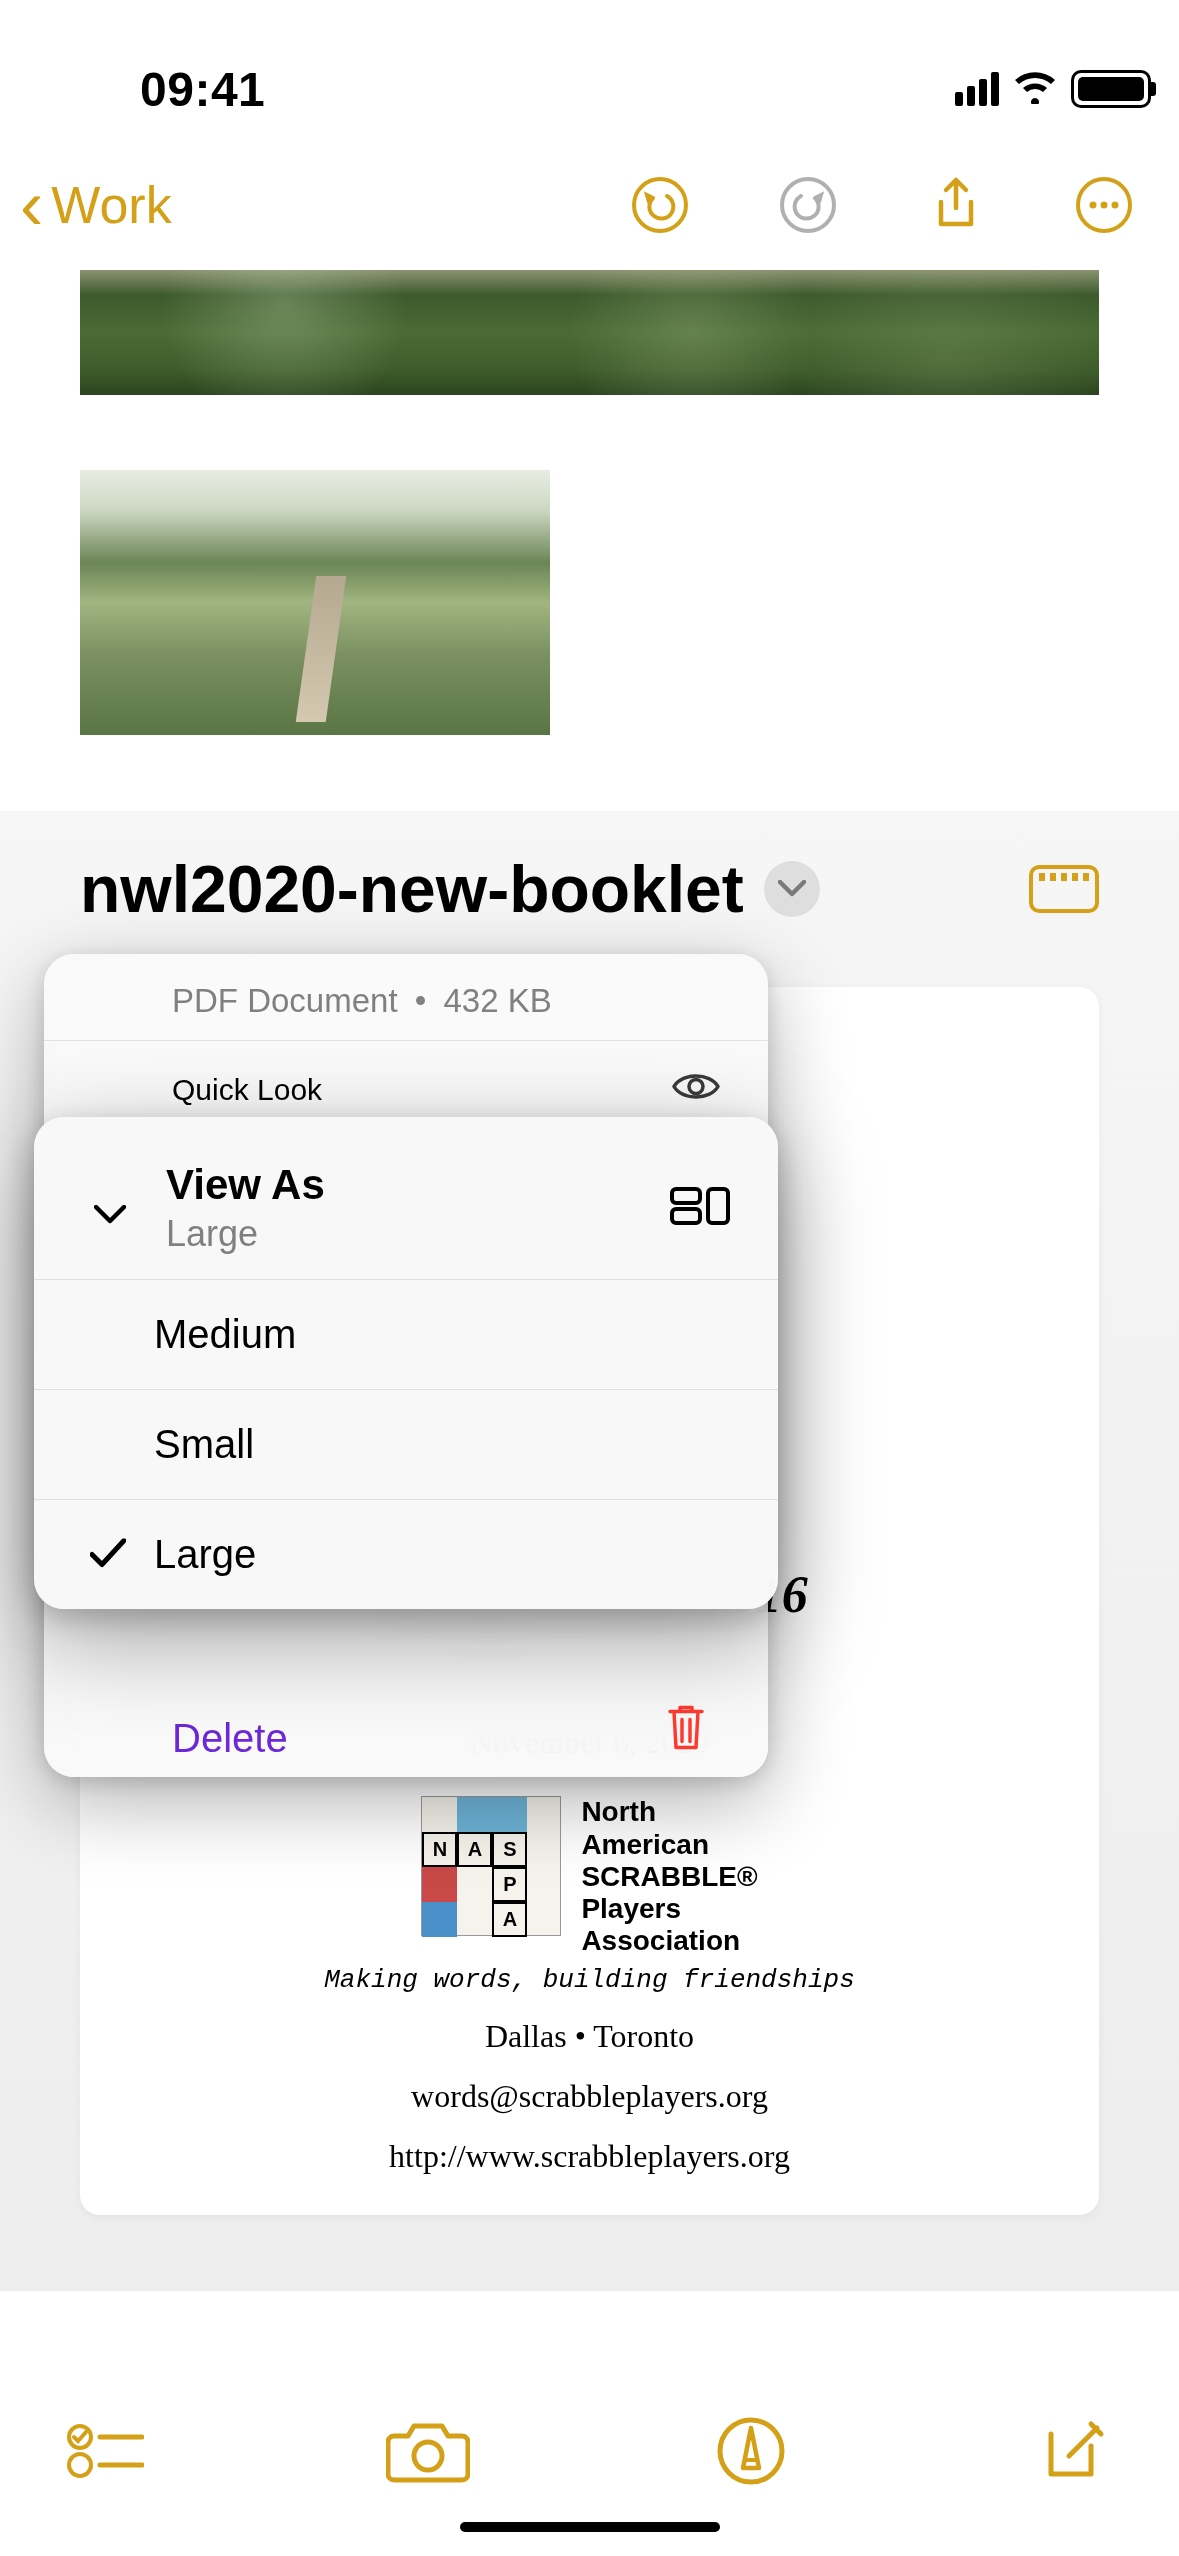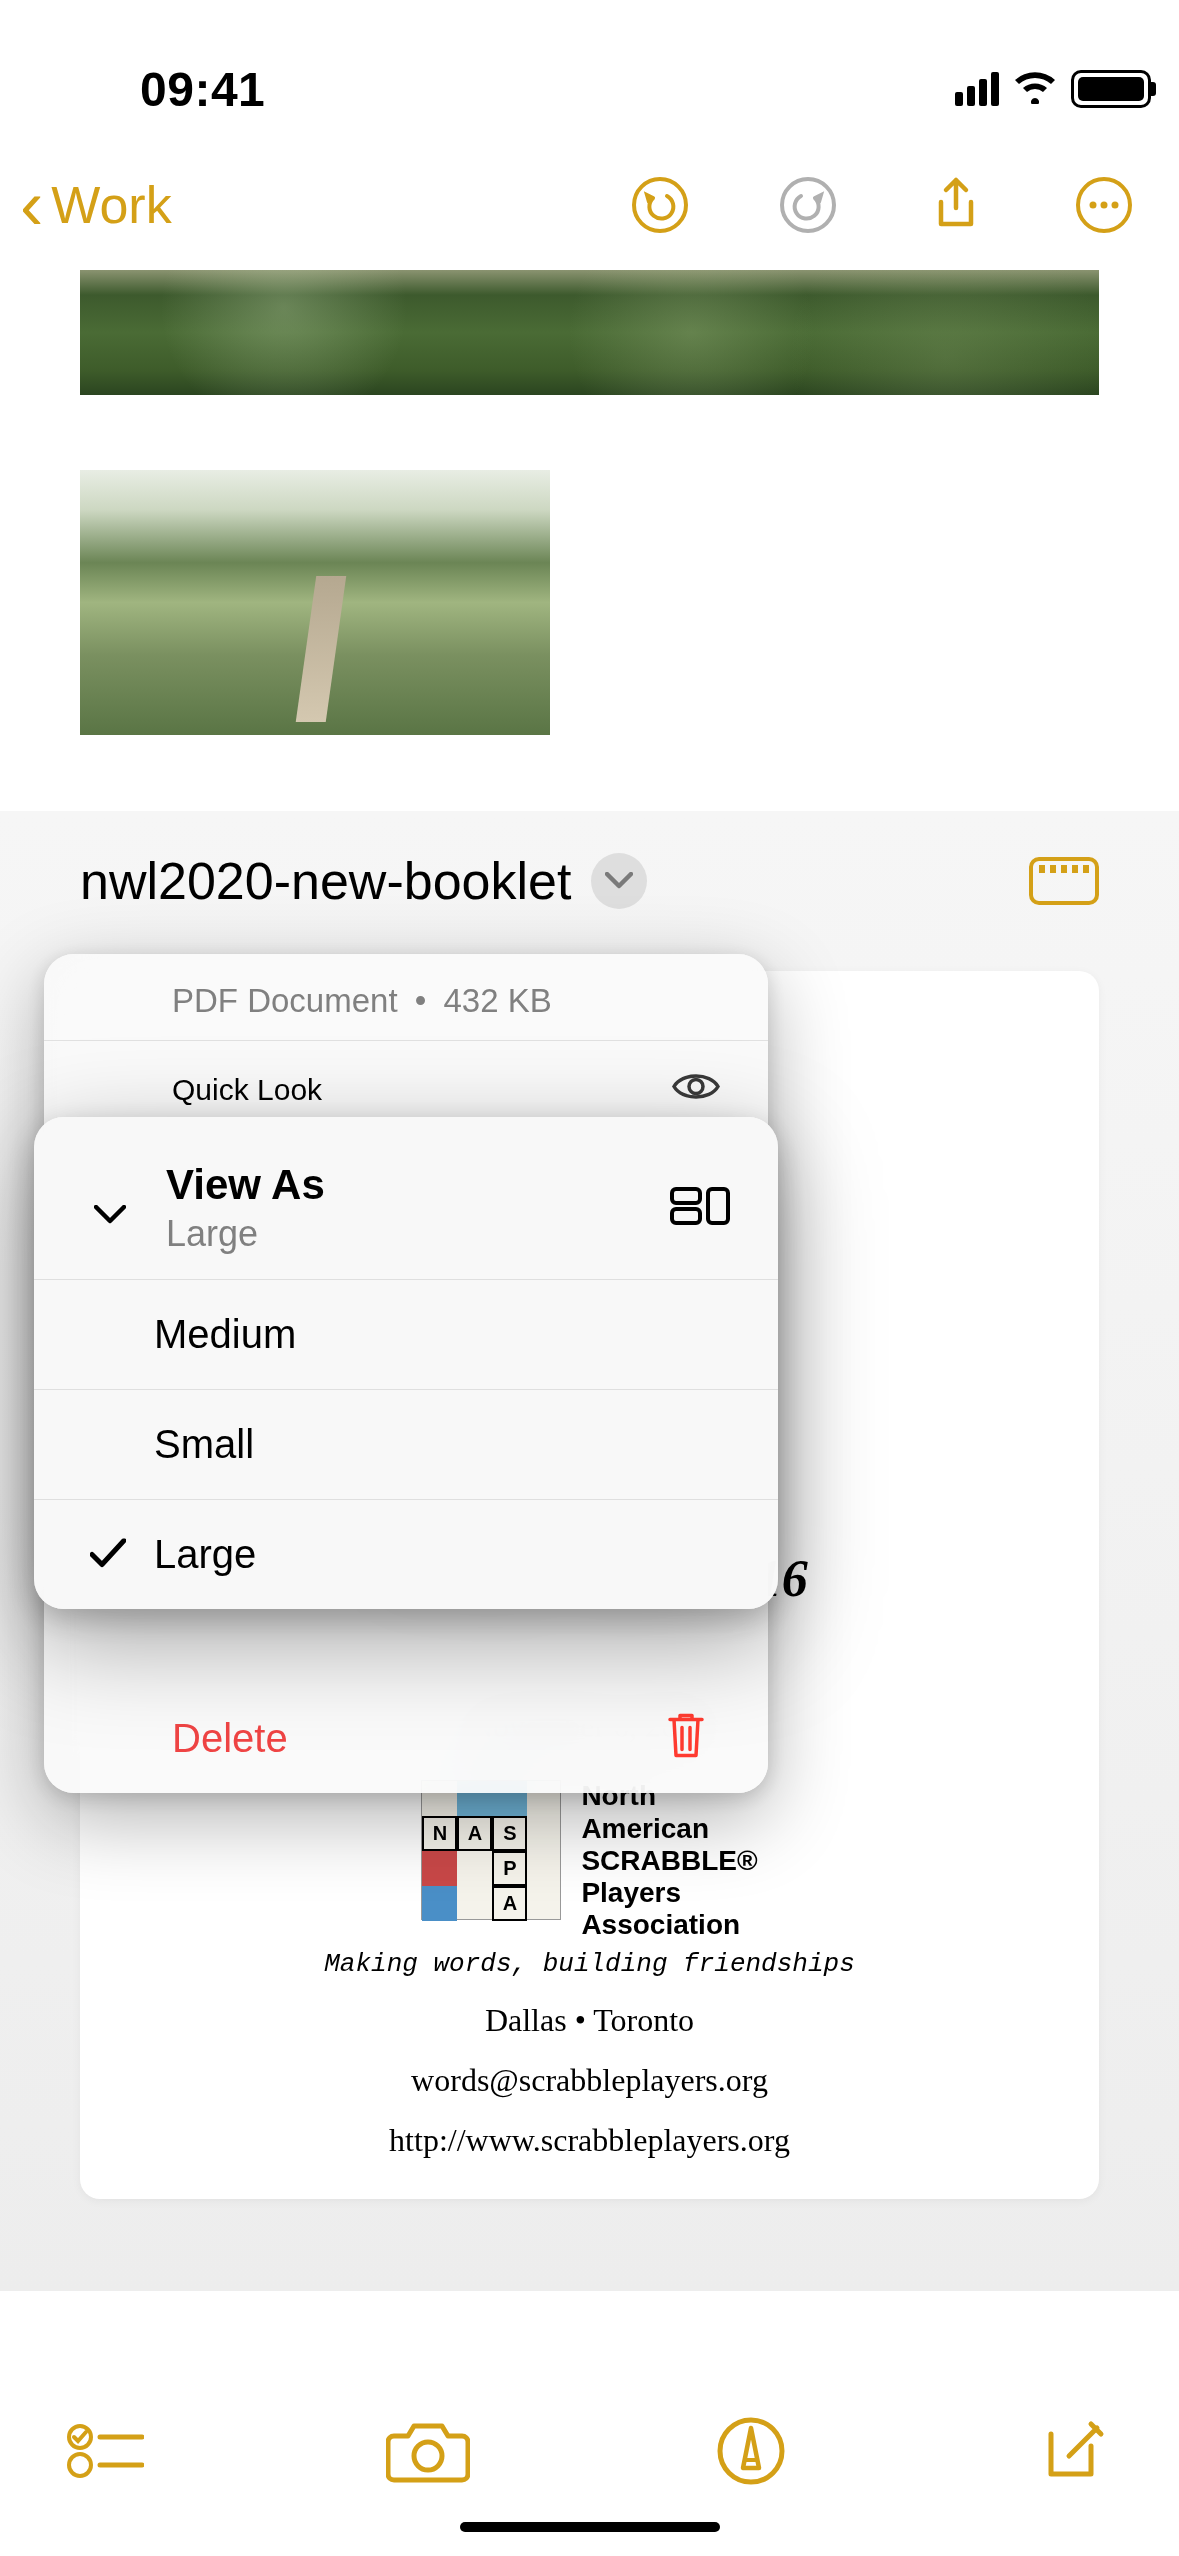--- a/index.html
+++ b/index.html
@@ -164,22 +164,22 @@
       padding: 40px 80px 0 80px;
       min-height: 1480px;
       position: relative;
     }
     .attachment-header {
       display: flex;
       align-items: center;
       gap: 20px;
     }
     .attachment-title {
-      font-size: 52px;
-      font-weight: 400;
+      font-size: 66px;
+      font-weight: 700;
       color: #000;
       text-align: center;
     }
     .dropdown-toggle {
       width: 56px;
       height: 56px;
       border-radius: 50%;
       background: #dedede;
       display: flex;
       align-items: center;
@@ -369,23 +369,23 @@
       top: 50%;
       transform: translateY(-50%);
     }
     
     .delete-group {
       margin-top: 36px;
     }
     .delete-row {
       display: flex;
       align-items: center;
-      padding: 32px 60px 32px 128px;
+      padding: 32px 60px 16px 128px;
       font-size: 40px;
-      color: #ef4444;
+      color: #6d28d9;
       position: relative;
     }
     .delete-row .trash {
       position: absolute;
       right: 60px;
       top: 50%;
       transform: translateY(-50%);
     }
     
     .bottom-toolbar {

